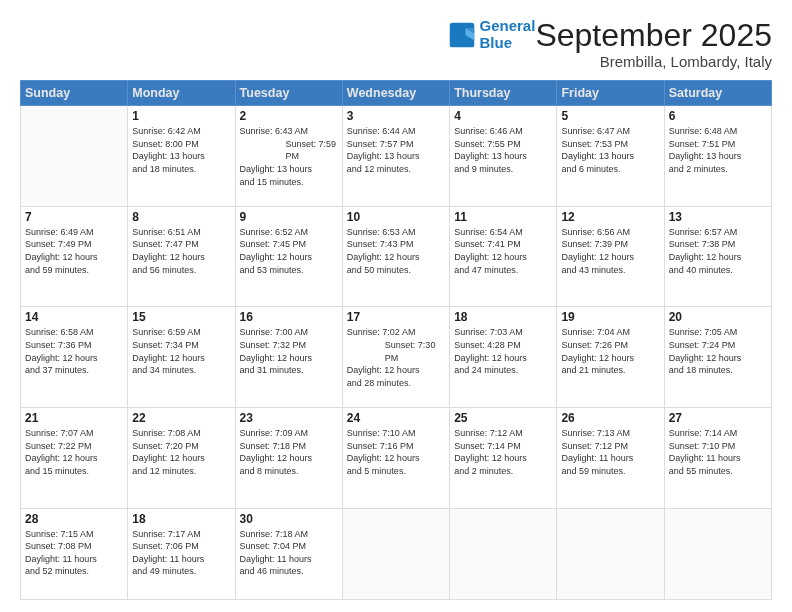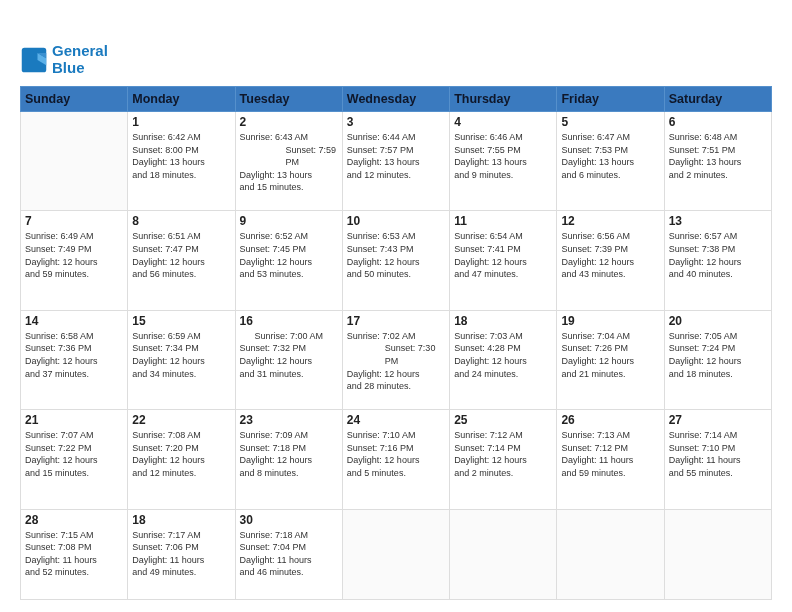--- a/index.html
+++ b/index.html
@@ -12,24 +12,23 @@
     }
     .page {
       width: 792px;
       height: 612px;
       padding: 18px 20px 12px 20px;
       display: flex;
       flex-direction: column;
     }
     .header {
       display: flex;
-      justify-content: space-between;
+      justify-content: flex-end;
       align-items: flex-start;
       margin-bottom: 10px;
-      margin-top: 25px;
     }
     .logo {
       display: flex;
       align-items: center;
       gap: 4px;
     }
     .logo-icon {
       width: 28px;
       height: 28px;
     }
@@ -48,21 +47,21 @@
     }
     .calendar {
       flex: 1;
       border: 1px solid #ccc;
       border-collapse: collapse;
       width: 100%;
       table-layout: fixed;
     }
     .calendar th {
       background-color: #3a7abf;
-      color: #0f172a;
+      color: #e5e5e5;
       font-size: 12.5px;
       font-weight: bold;
       padding: 5px 4px;
       text-align: left;
       border: 1px solid #5590cc;
     }
     .calendar td {
       vertical-align: top;
       border: 1px solid #ddd;
       padding: 3px 4px;
@@ -101,20 +100,22 @@
         <polygon points="20,8 30,8 30,14" fill="#3a90d0"></polygon>
       </svg>
       <div>
         <div style="font-size:15px;font-weight:bold;color:#222;line-height:1.1;">
           <span style="color:#1a7abf;">General</span>
         </div>
         <div style="font-size:15px;font-weight:bold;color:#1a7abf;line-height:1.1;">Blue</div>
       </div>
     </div>
     <div class="title-block">
+      <div class="month-title">September 2025</div>
+      <div class="location">Brembilla, Lombardy, Italy</div>
     </div>
   </div>
 
   <table class="calendar">
     <thead>
       <tr>
 
       <th>Sunday</th>
           <th>Monday</th>
           <th>Tuesday</th>
@@ -262,21 +263,21 @@
             <div class="day-info">
               <span style="display: block;">Sunrise: 6:59 AM</span>
               <span style="display: block;">Sunset: 7:34 PM</span>
               <span style="display: block;">Daylight: 12 hours</span>
               <span style="display: block;">and 34 minutes.</span>
             </div>
           </td>
           <td>
             <span class="day-number">16</span>
             <div class="day-info">
-              <span style="display: block; text-align: center;">Sunrise: 7:00 AM</span>
+              <span style="display: block;">Sunrise: 7:00 AM</span>
               <span style="display: block;">Sunset: 7:32 PM</span>
               <span style="display: block;">Daylight: 12 hours</span>
               <span style="display: block;">and 31 minutes.</span>
             </div>
           </td>
           <td>
             <span class="day-number">17</span>
             <div class="day-info">
               <span style="display: block;">Sunrise: 7:02 AM</span>
               <span style="display: block; margin-left: 38px;">Sunset: 7:30 PM</span>

